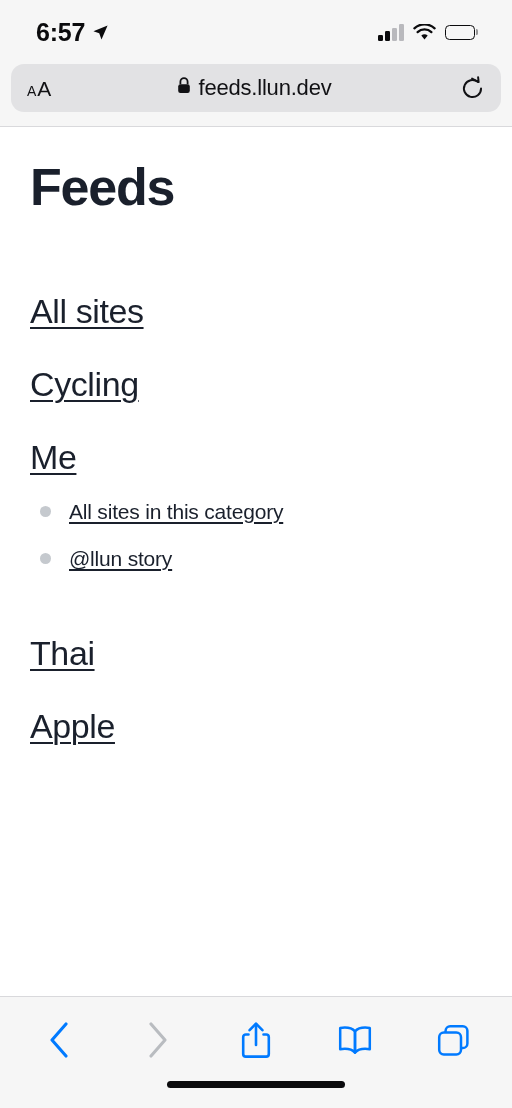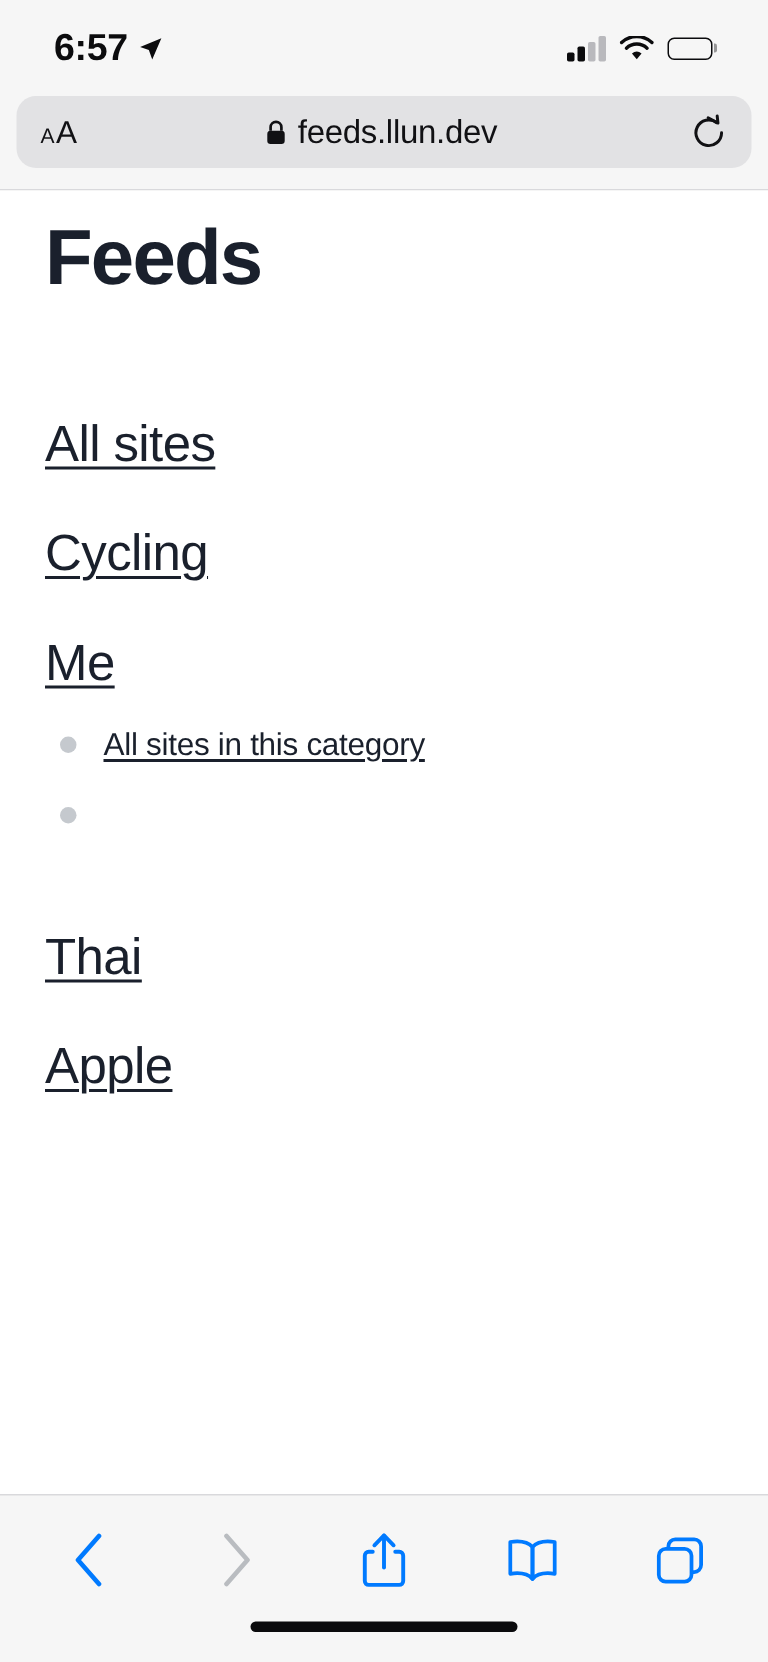--- a/index.html
+++ b/index.html
@@ -68,21 +68,21 @@
   }
   .aa-btn {
     display:flex; align-items:baseline; gap:1px;
     color:#111114; flex:0 0 auto;
     line-height:1;
   }
   .aa-small { font-size:14px; }
   .aa-large { font-size:21px; }
   .url-center {
     position:absolute; left:0; right:4px;
-    display:flex; align-items:center; justify-content:center;
+    display:flex; align-items:flex-start; justify-content:center;
     gap:8px; pointer-events:none;
   }
   .lock-icon { width:14px; height:17px; display:block; }
   .url-text {
     font-size:22px; color:#111114; letter-spacing:-0.2px;
     line-height:1;
   }
   .reload-btn { margin-left:auto; flex:0 0 auto; display:flex; }
   .reload-icon { width:25px; height:25px; display:block; }
 
@@ -92,21 +92,21 @@
     background:#ffffff;
     padding:0 30px;
     overflow:hidden;
     position:relative;
   }
   .page-title {
     font-size:52px;
     font-weight:bold;
     color:#1a202c;
     letter-spacing:-1.2px;
-    margin-top:18px;
+    margin-top:33px;
     line-height:1.05;
   }
   .feed-list { margin-top:76px; }
   .feed-group { }
   .feed-link {
     display:inline-block;
     font-size:34px;
     color:#1a202c;
     text-decoration:underline;
     text-underline-offset:4px;
@@ -239,20 +239,21 @@
 
       <div class="feed-group">
         <a class="feed-link" href="#">Me</a>
         <ul class="sublist">
           <li>
             <span class="bullet"></span>
             <a class="sub-link" href="#">All sites in this category</a>
           </li>
           <li>
             <span class="bullet"></span>
+            <a class="sub-link" href="#">@llun story</a>
           </li>
         </ul>
       </div>
 
       <div class="feed-row" style="margin-top:51px;">
         <a class="feed-link" href="#">Thai</a>
       </div>
 
       <div class="feed-row">
         <a class="feed-link" href="#">Apple</a>

